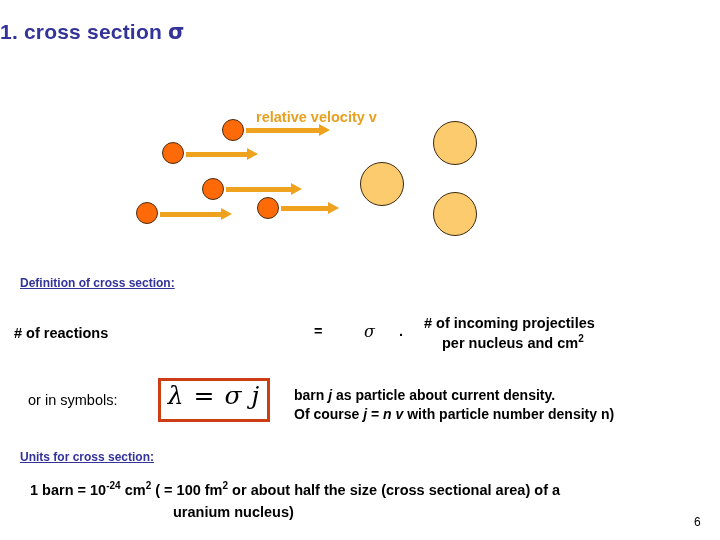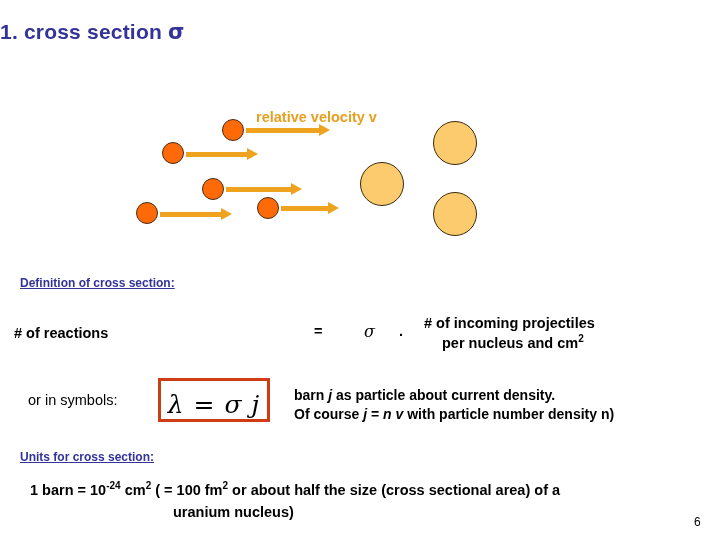--- a/index.html
+++ b/index.html
@@ -126,21 +126,21 @@
   }
   #formula-box {
     position: absolute;
     left: 158px;
     top: 378px;
     width: 112px;
     height: 44px;
     border: 3px solid #CC3D14;
     box-sizing: border-box;
     display: flex;
-    align-items: flex-end;
+    align-items: flex-start;
     justify-content: center;
   }
   #formula-box .fx {
     font-family: "DejaVu Serif", serif;
     font-style: italic;
     font-size: 25px;
     letter-spacing: 1px;
     color: #000000;
     white-space: nowrap;
   }

